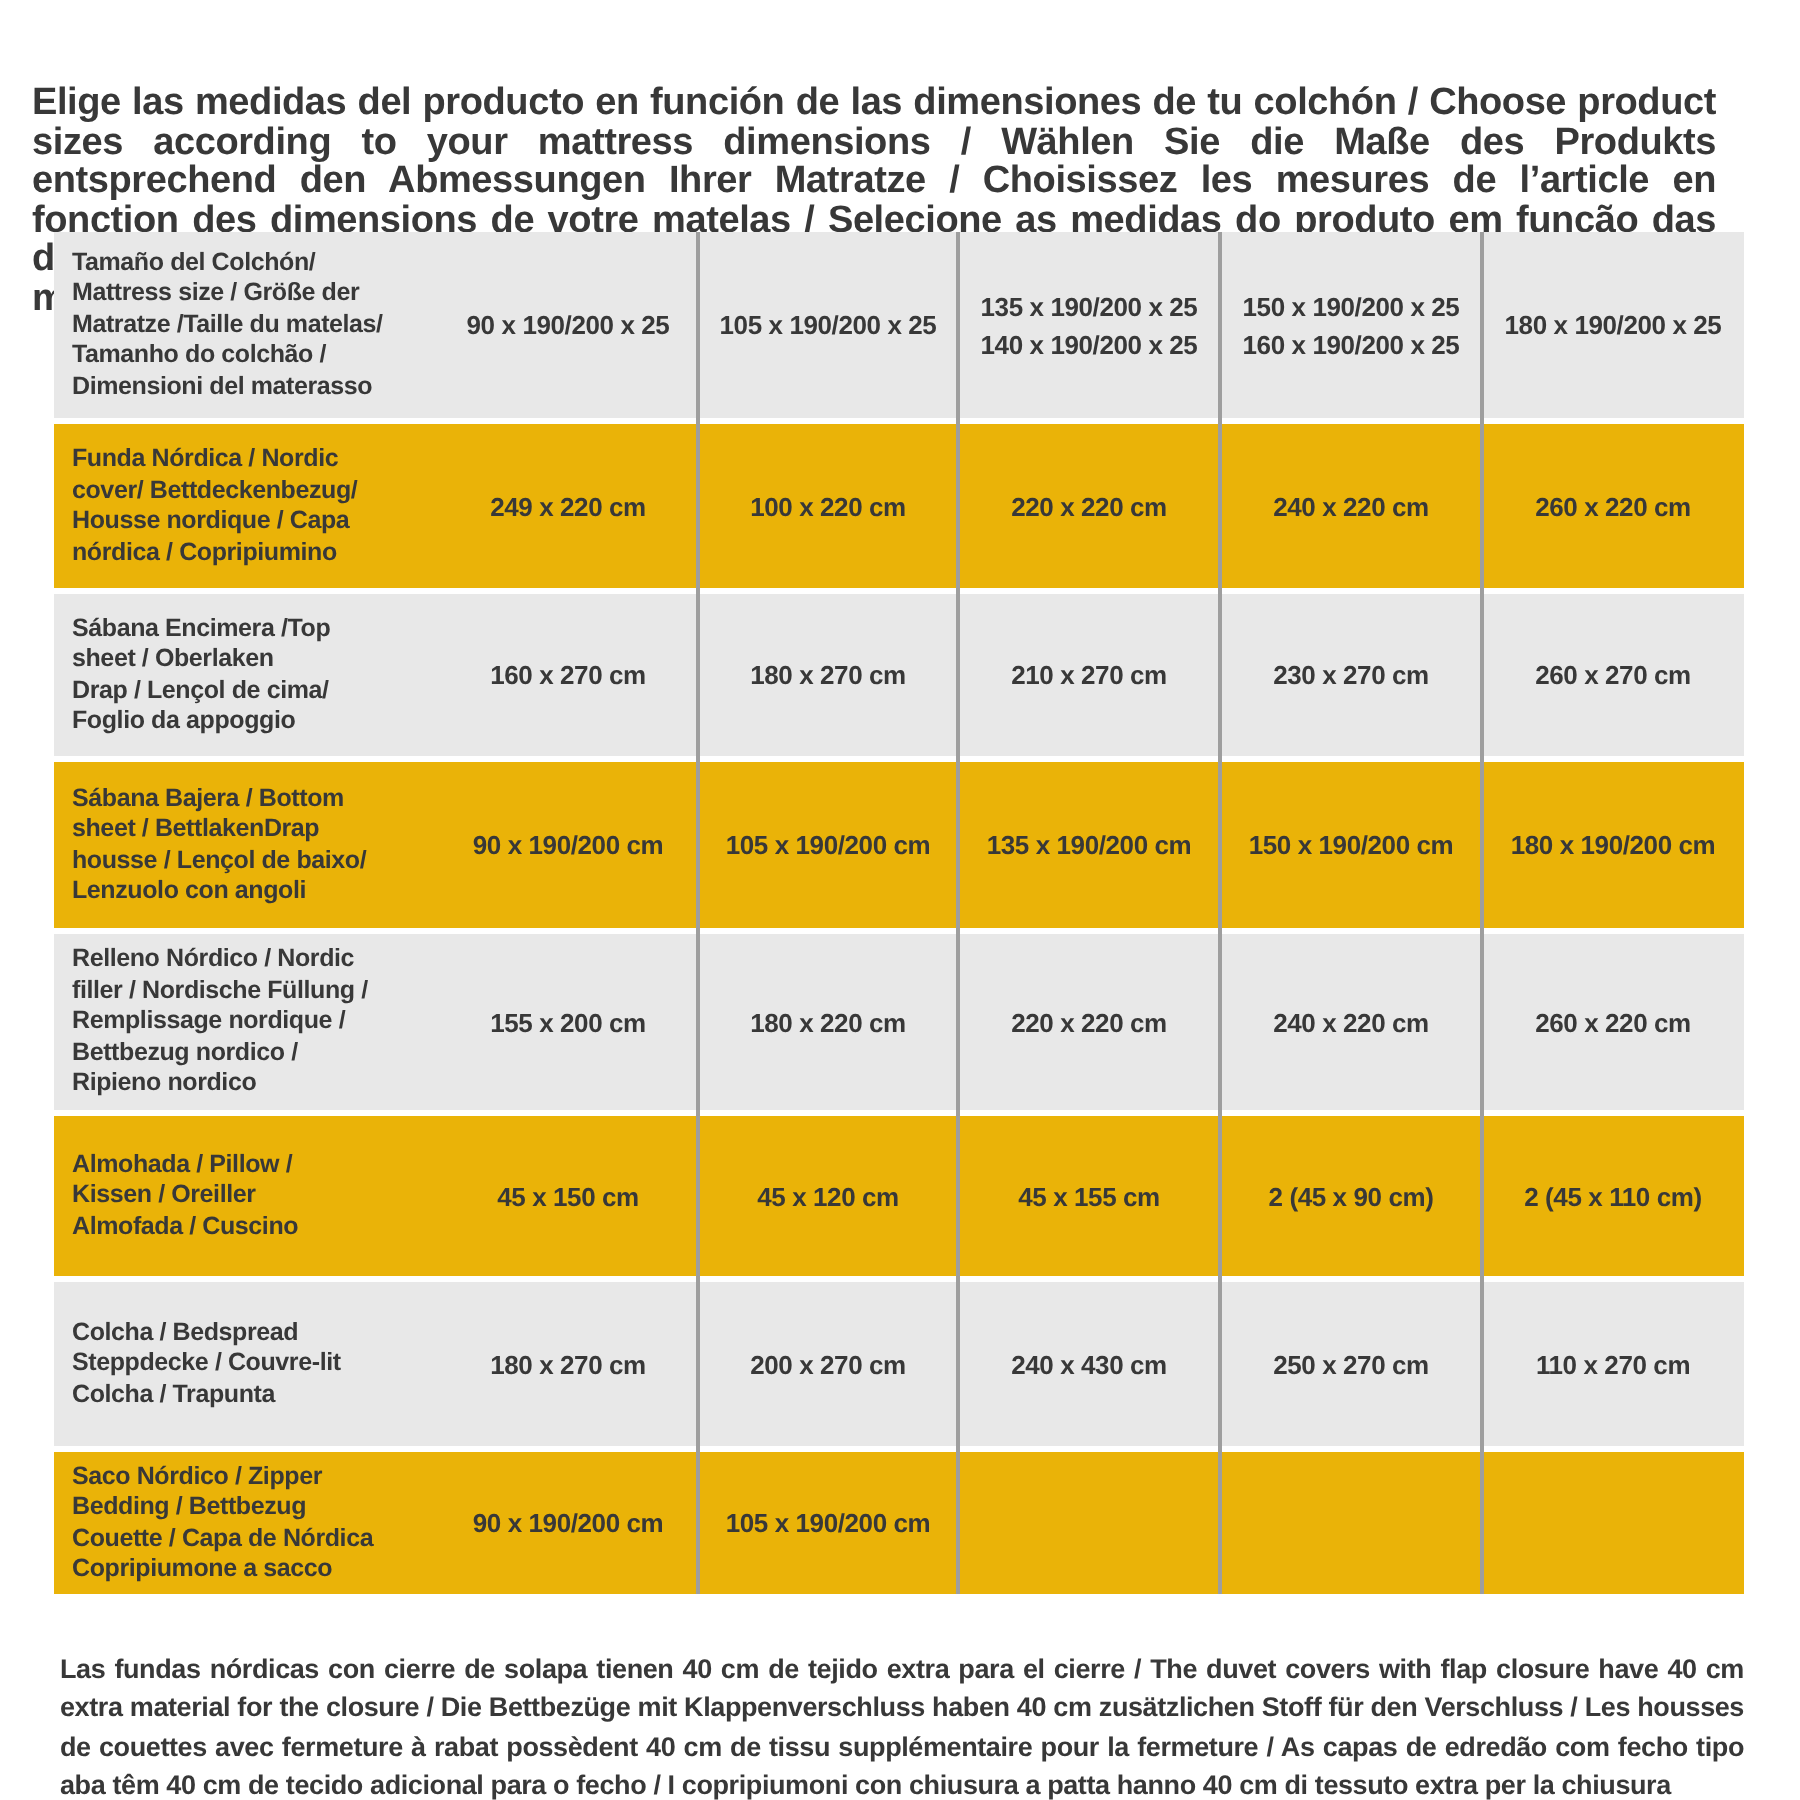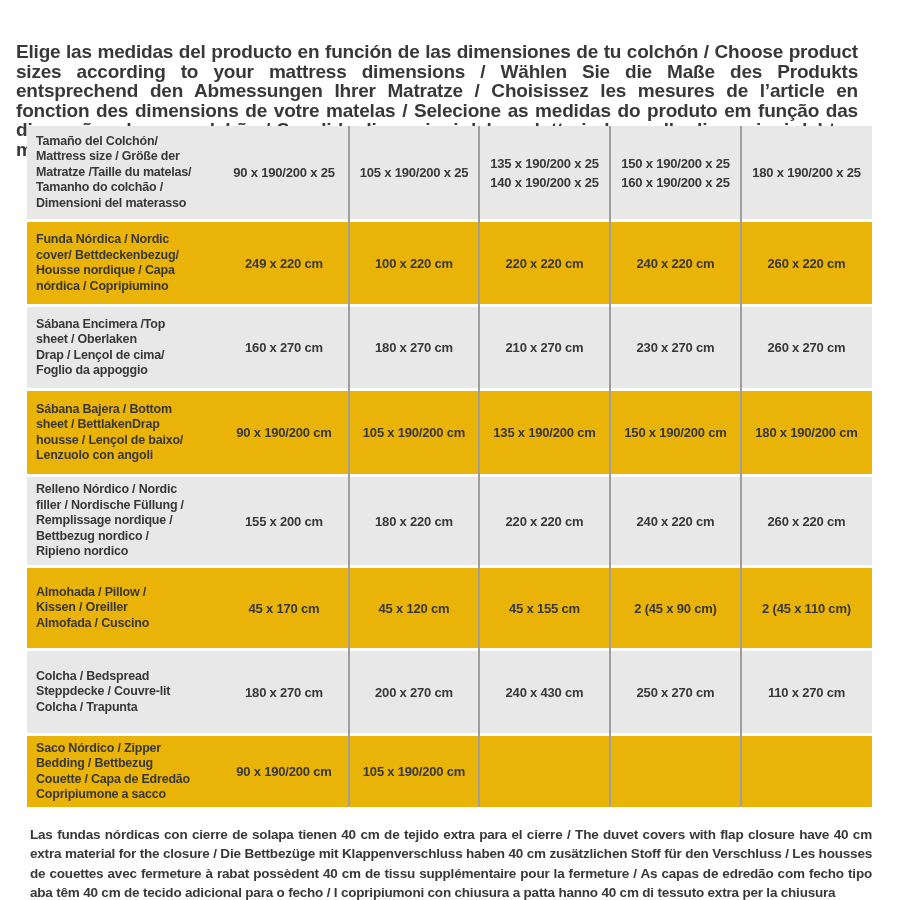--- a/index.html
+++ b/index.html
@@ -19,21 +19,21 @@
     top: 23px;
     width: 842px;
     font-size: 19px;
     line-height: 19.5px;
     text-align: justify;
     letter-spacing: -0.2px;
   }
   .size-table {
     position: absolute;
     left: 27px;
-    top: 126px;
+    top: 116px;
     width: 845px;
     display: grid;
     grid-template-columns: 192px 130px 130px 131px 131px 131px;
     grid-template-rows: 93px 82px 81px 83px 88px 80px 82px 71px;
     row-gap: 3px;
   }
   .trow { display: contents; }
   .cell {
     display: flex;
     align-items: center;
@@ -145,42 +145,42 @@
     <div class="cell value-cell">180 x 220 cm</div>
     <div class="cell value-cell">220 x 220 cm</div>
     <div class="cell value-cell">240 x 220 cm</div>
     <div class="cell value-cell">260 x 220 cm</div>
   </div>
 
   <div class="trow row-even">
     <div class="cell label-cell">Almohada  / Pillow /
 Kissen / Oreiller
 Almofada / Cuscino</div>
-    <div class="cell value-cell">45 x 170 cm</div>
+    <div class="cell value-cell">45 x 150 cm</div>
     <div class="cell value-cell">45 x 120 cm</div>
     <div class="cell value-cell">45 x 155 cm</div>
     <div class="cell value-cell">2 (45 x 90 cm)</div>
     <div class="cell value-cell">2 (45 x 110 cm)</div>
   </div>
 
   <div class="trow row-odd">
     <div class="cell label-cell">Colcha / Bedspread
 Steppdecke / Couvre-lit
 Colcha / Trapunta</div>
     <div class="cell value-cell">180 x 270 cm</div>
     <div class="cell value-cell">200 x 270 cm</div>
     <div class="cell value-cell">240 x 430 cm</div>
     <div class="cell value-cell">250 x 270 cm</div>
     <div class="cell value-cell">110 x 270 cm</div>
   </div>
 
   <div class="trow row-even">
     <div class="cell label-cell">Saco Nórdico / Zipper
 Bedding / Bettbezug
-Couette  / Capa de Edredão
+Couette  / Capa de Nórdica
 Copripiumone a sacco</div>
     <div class="cell value-cell">90 x 190/200 cm</div>
     <div class="cell value-cell">105 x 190/200 cm</div>
     <div class="cell value-cell"></div>
     <div class="cell value-cell"></div>
     <div class="cell value-cell"></div>
   </div>
 
   <div class="vline vline-1"></div>
   <div class="vline vline-2"></div>

